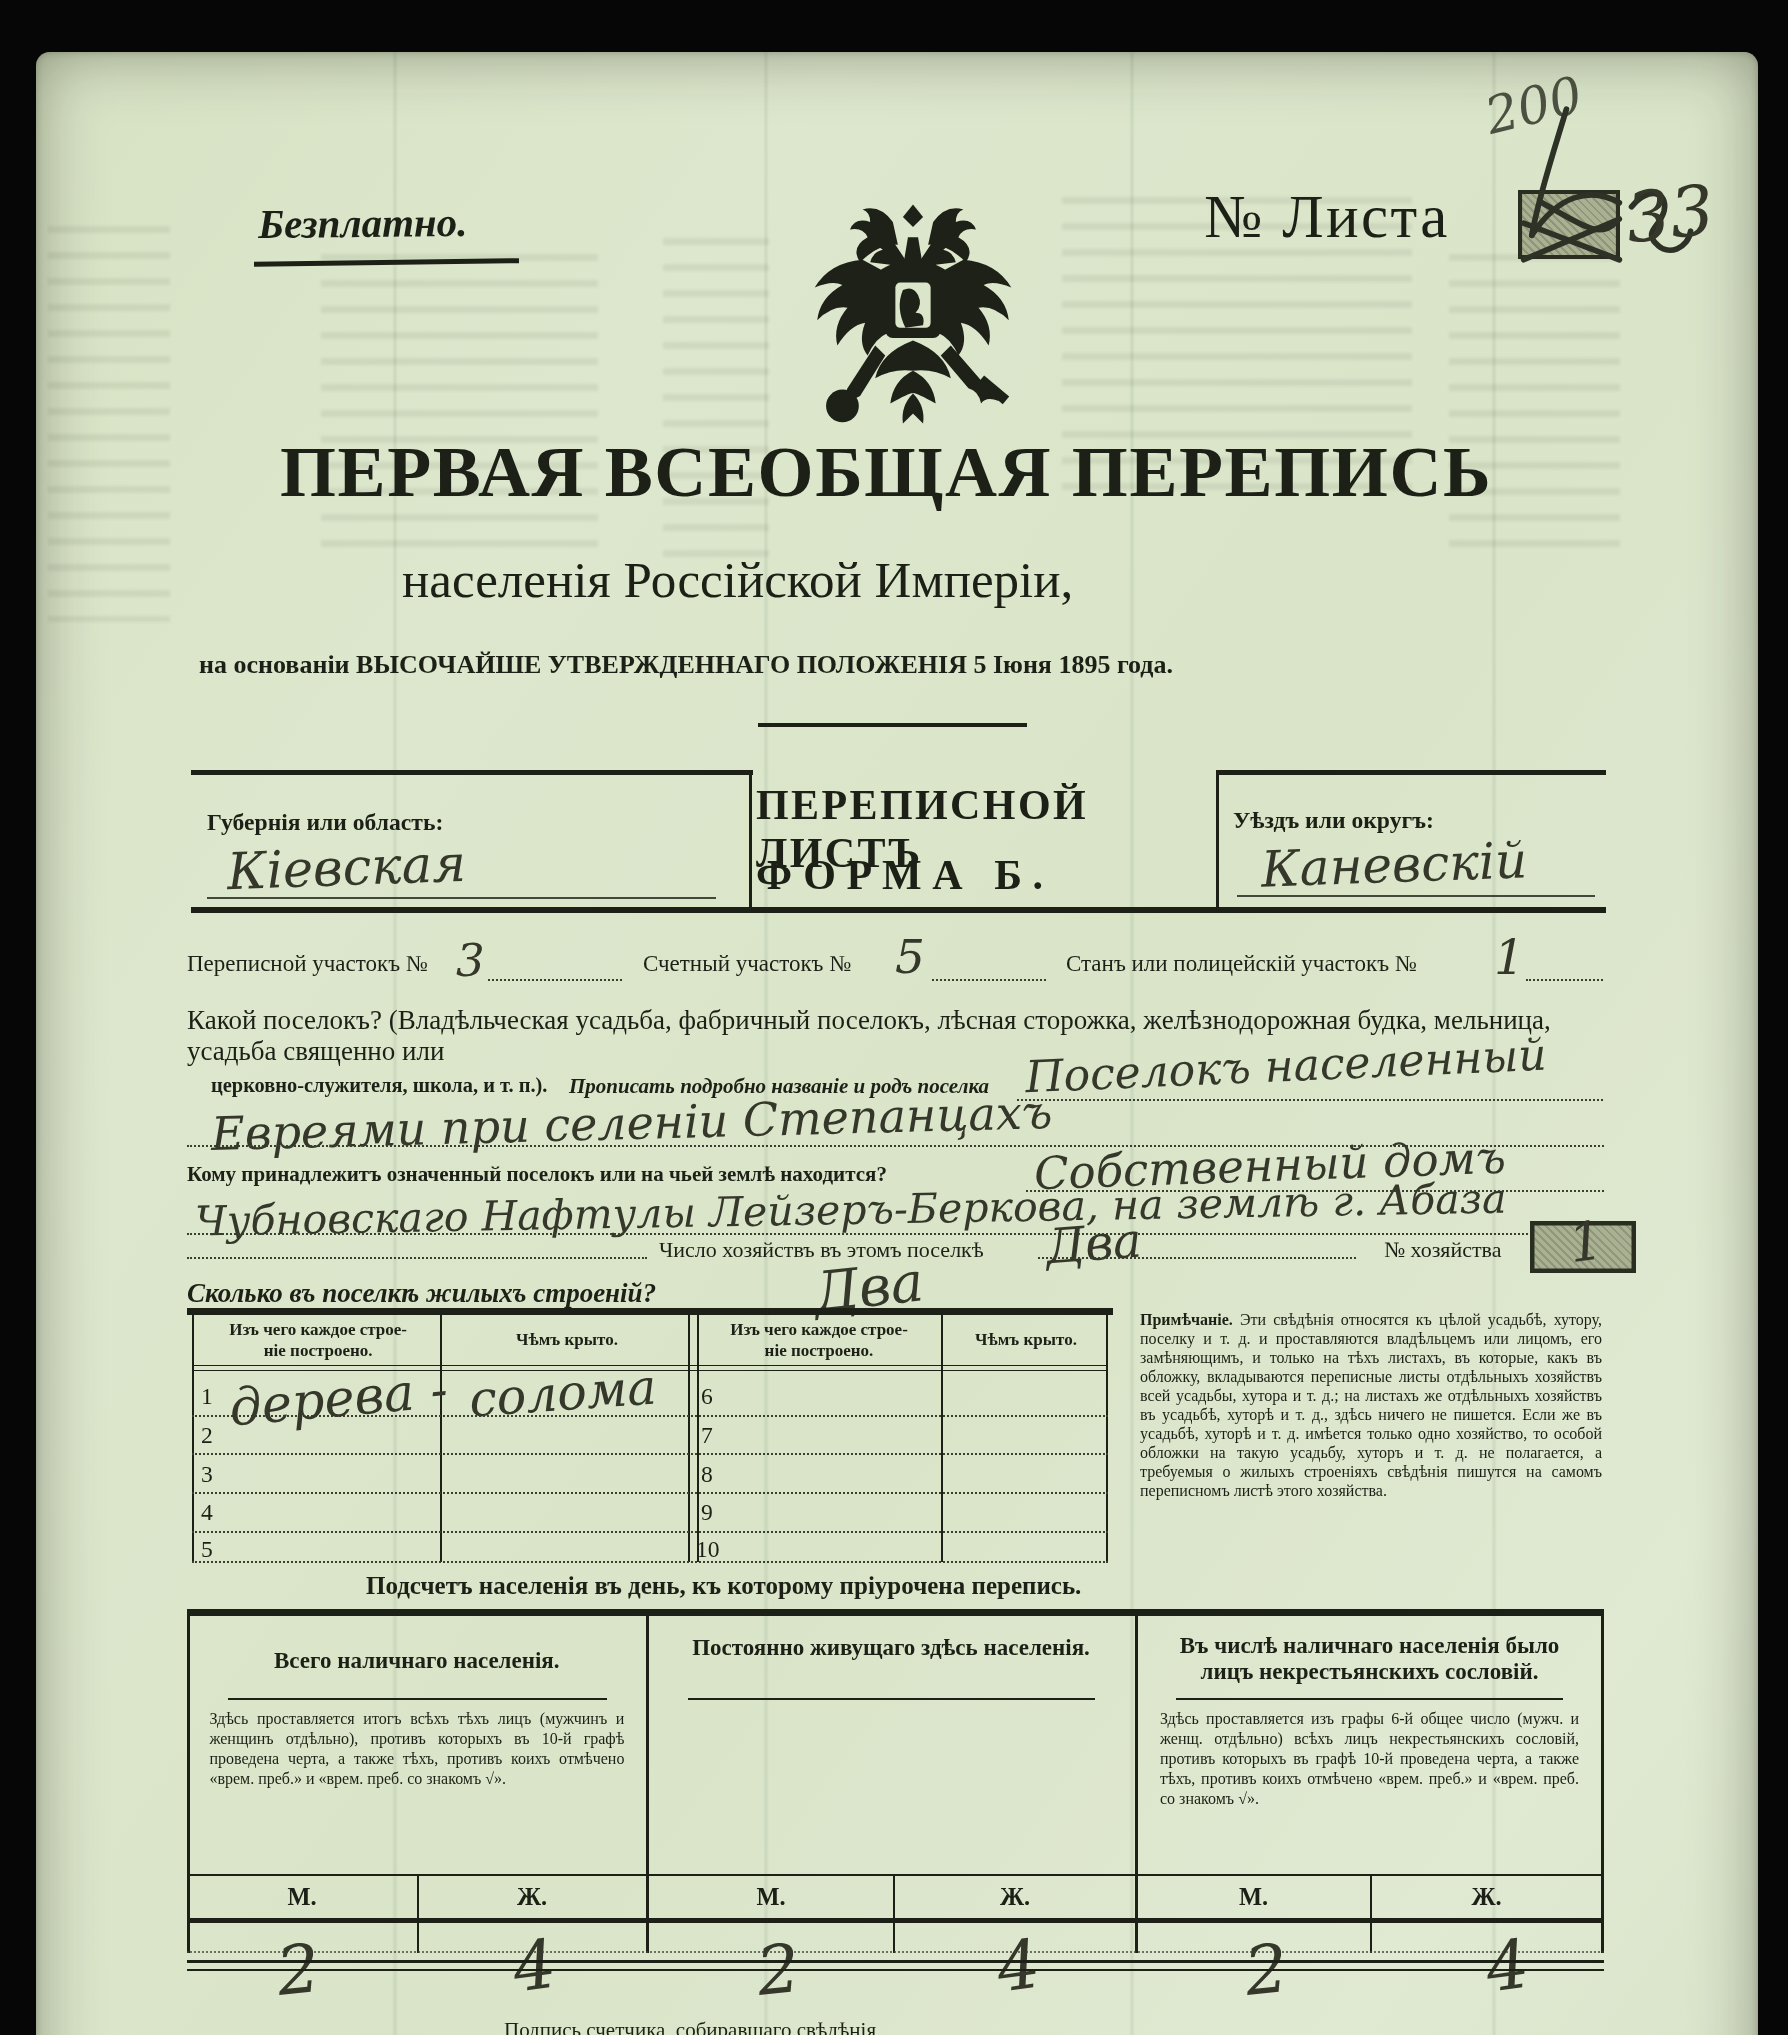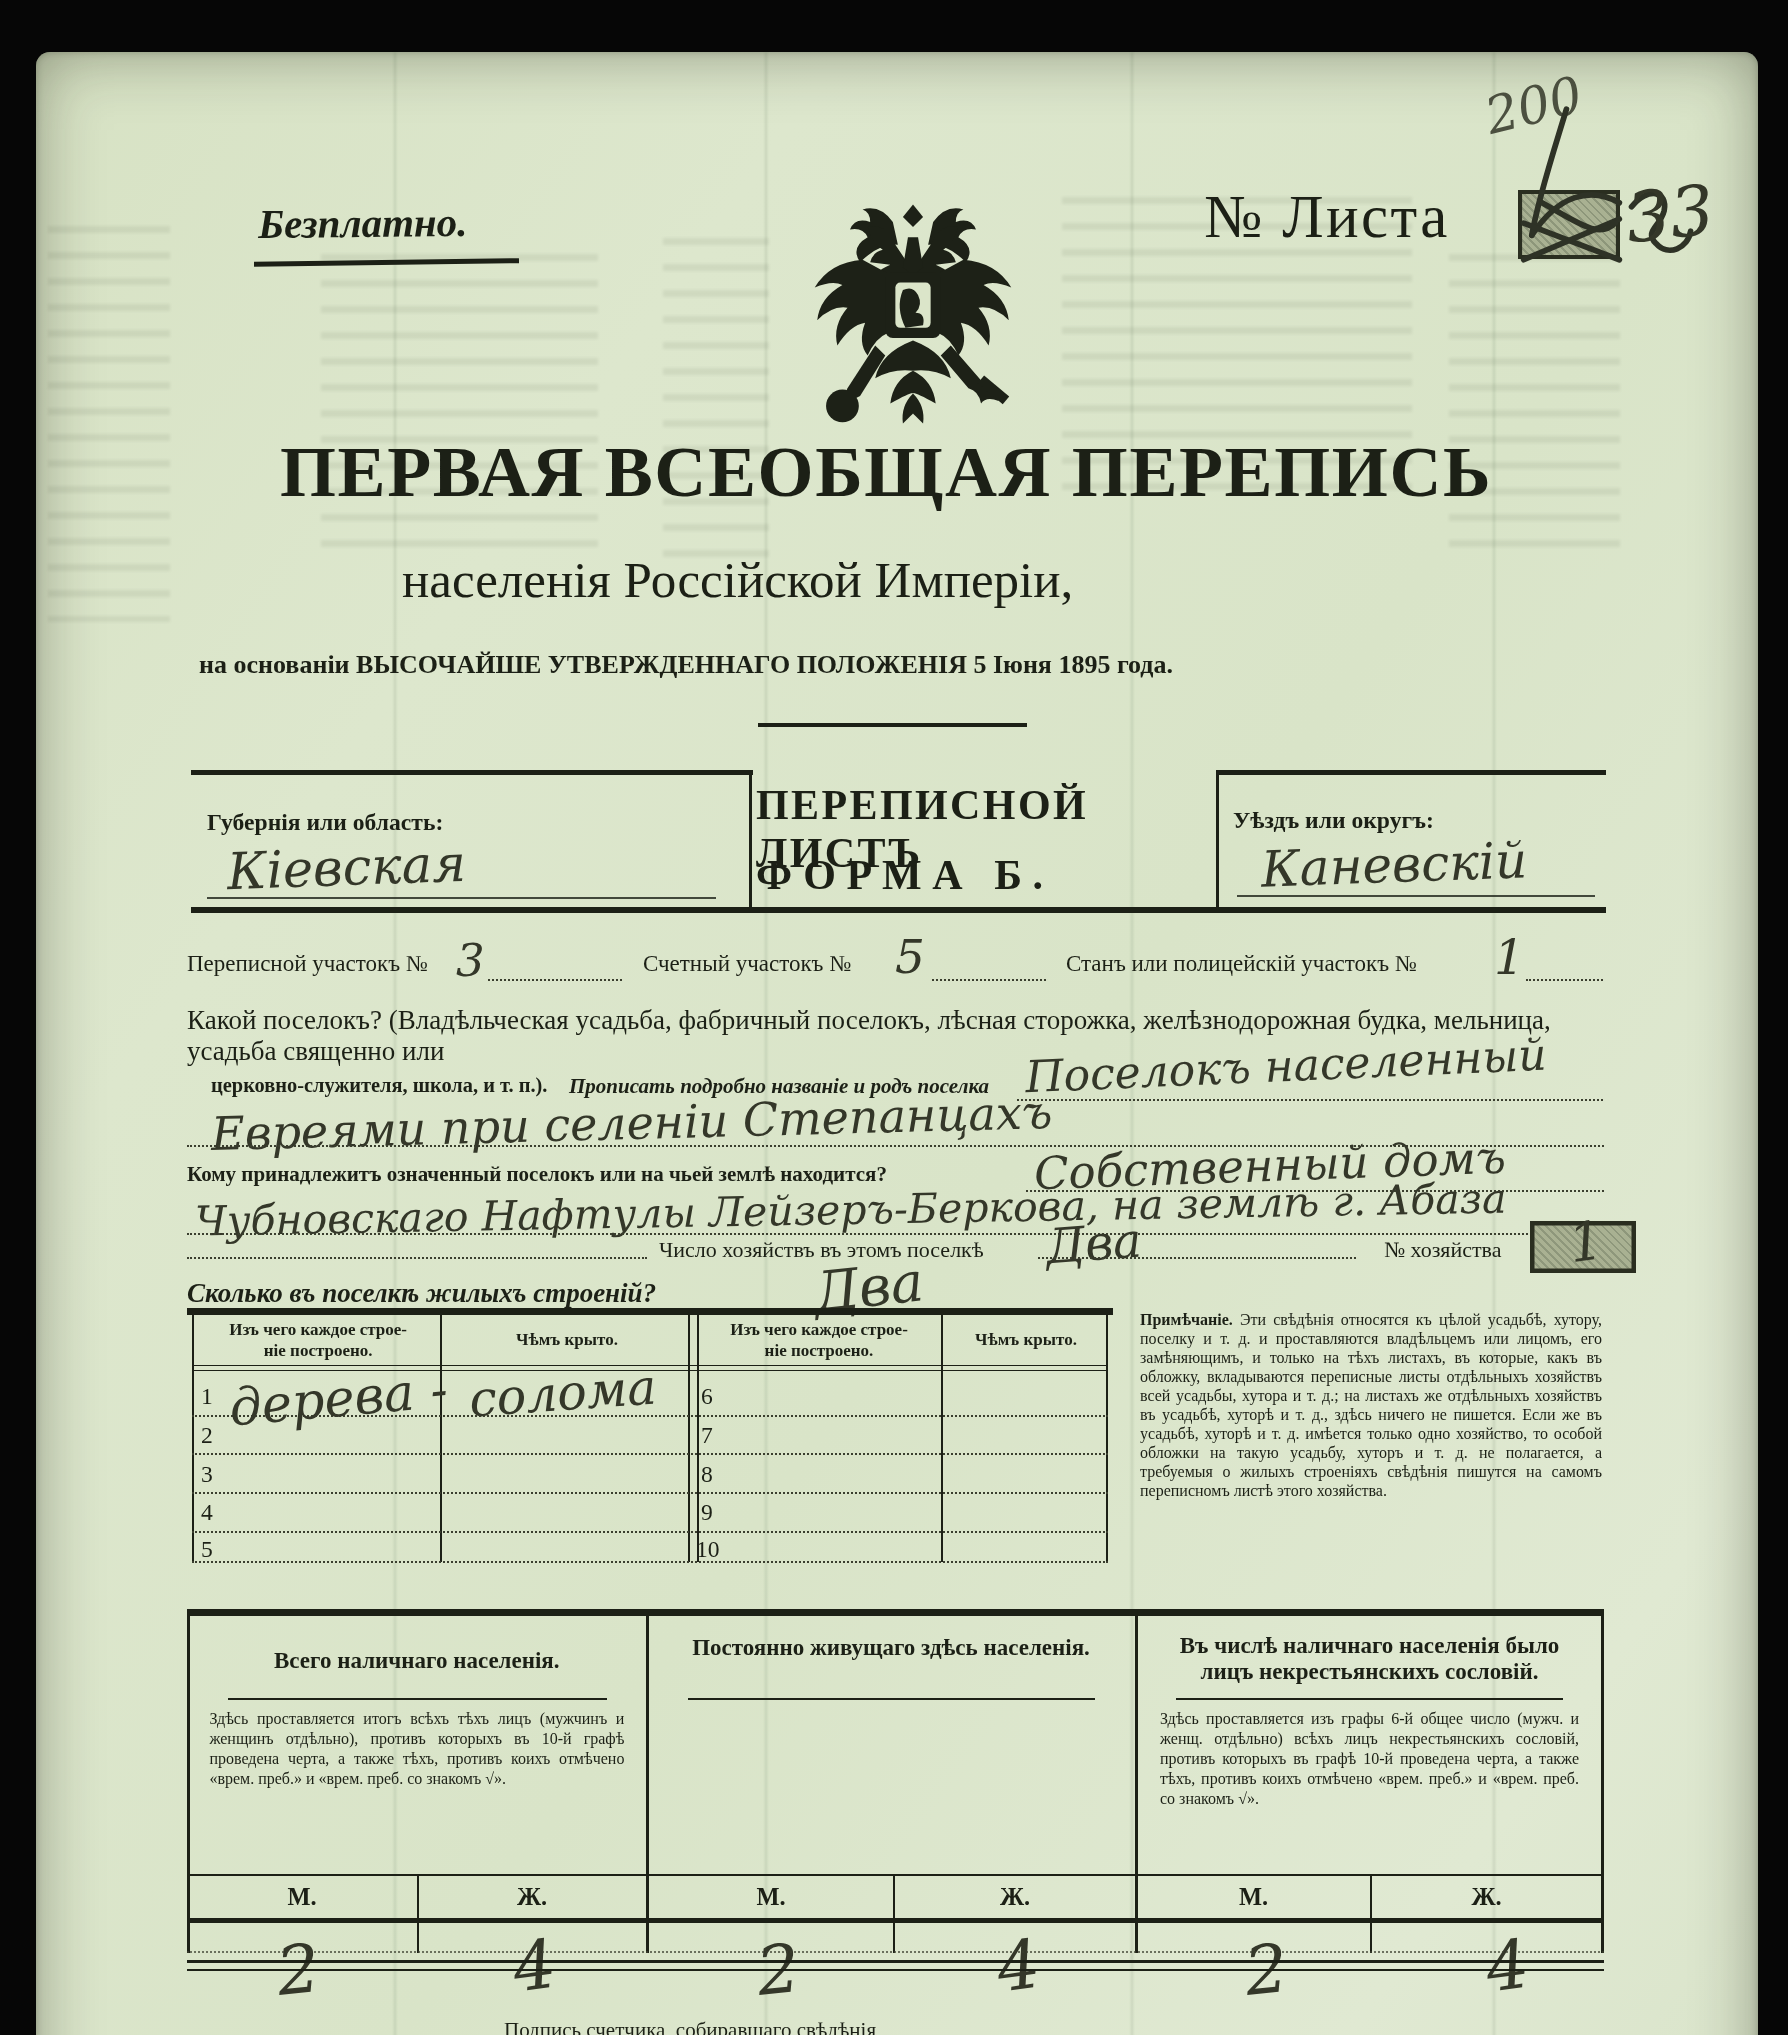--- a/index.html
+++ b/index.html
@@ -196,20 +196,21 @@
     <div class="bt-rowline" style="position:absolute;left:0;top:253px;width:916px"></div>
 
     <div class="hw" style="position:absolute;left:37px;top:61px;font-size:51px;transform:rotate(-5deg)">дерева -</div>
     <div class="hw" style="position:absolute;left:277px;top:57px;font-size:49px;transform:rotate(-4deg)">солома</div>
   </div>
 
   <div class="abs just ink" style="left:1104px;top:1258px;width:462px;font-size:16px;line-height:19px">
     <span class="b">Примѣчаніе.</span><span> Эти свѣдѣнія относятся къ цѣлой усадьбѣ, хутору, поселку и т. д. и проставляются владѣльцемъ или лицомъ, его замѣняющимъ, и только на тѣхъ листахъ, въ которые, какъ въ обложку, вкладываются переписные листы отдѣльныхъ хозяйствъ всей усадьбы, хутора и т. д.; на листахъ же отдѣльныхъ хозяйствъ въ усадьбѣ, хуторѣ и т. д., здѣсь ничего не пишется. Если же въ усадьбѣ, хуторѣ и т. д. имѣется только одно хозяйство, то особой обложки на такую усадьбу, хуторъ и т. д. не полагается, а требуемыя о жилыхъ строеніяхъ свѣдѣнія пишутся на самомъ переписномъ листѣ этого хозяйства.</span>
   </div>
 
+  <div class="abs b ink center" style="left:330px;top:1520px;width:1058px;font-size:25px">Подсчетъ населенія въ день, къ которому пріурочена перепись.</div>
 
   <div class="abs" style="left:151px;top:1557px;width:1417px;height:344px">
     <div class="rule" style="position:absolute;left:0;top:0;width:1417px;height:7.3px"></div>
     <div class="rule" style="position:absolute;left:0;top:0;width:2.8px;height:344px"></div>
     <div class="rule" style="position:absolute;left:459px;top:0;width:2.8px;height:344px"></div>
     <div class="rule" style="position:absolute;left:948px;top:0;width:2.8px;height:344px"></div>
     <div class="rule" style="position:absolute;left:1414px;top:0;width:2.8px;height:344px"></div>
 
     <div class="ct-head ink" style="position:absolute;left:16.3px;top:39px;width:427px">Всего наличнаго населенія.</div>
     <div class="ct-head ink" style="position:absolute;left:476px;top:26px;width:456px">Постоянно живущаго здѣсь населенія.</div>

